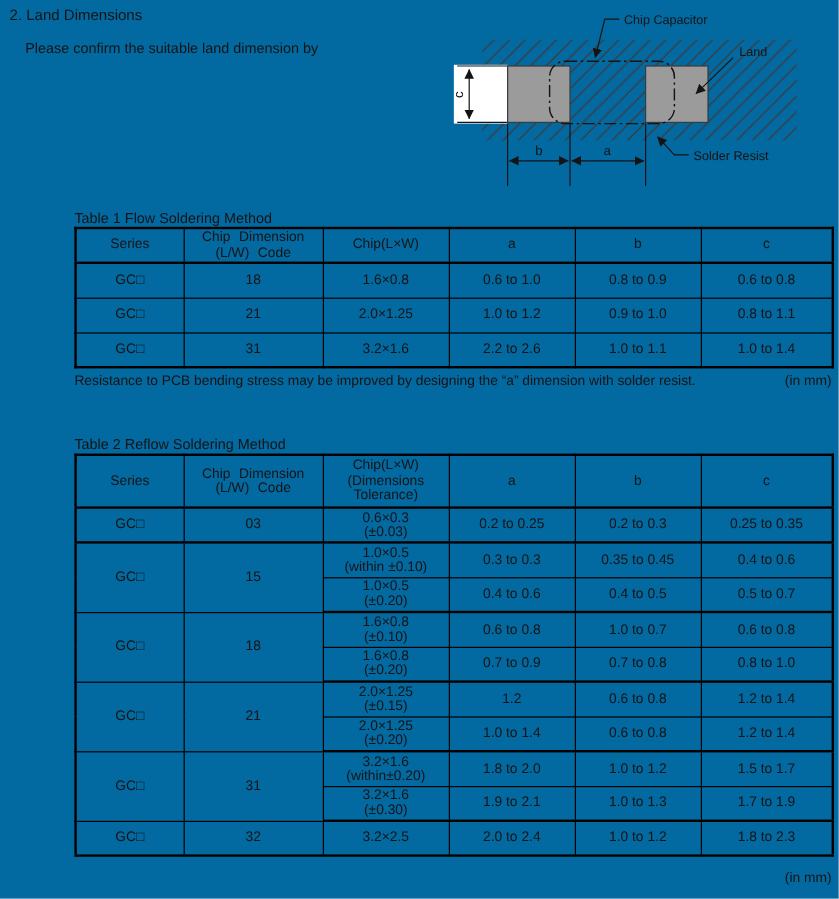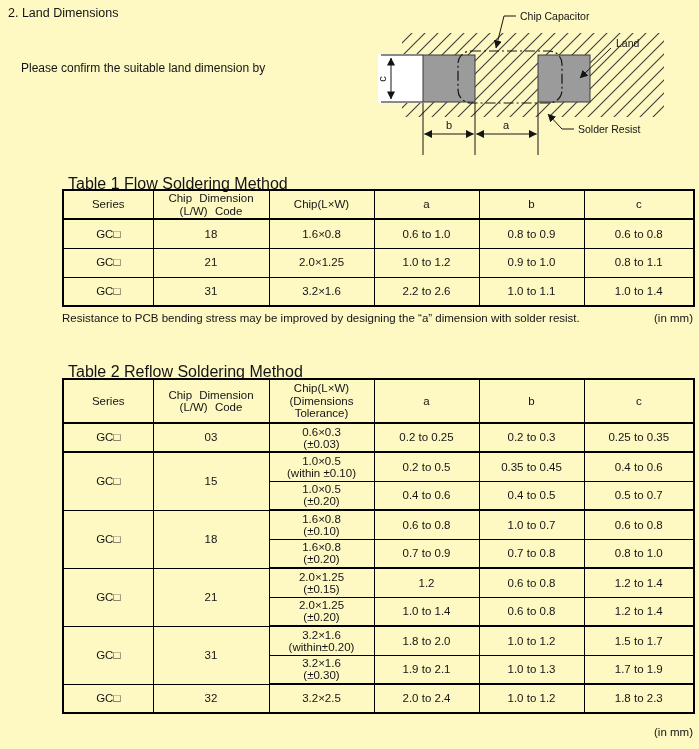--- a/index.html
+++ b/index.html
@@ -1,28 +1,28 @@
 <!DOCTYPE html>
 <html><head>
 <meta charset="utf-8">
 <style>
   * { margin:0; padding:0; box-sizing:border-box; }
   html,body { background:#ffffff; }
   body { font-family:"Liberation Sans","DejaVu Sans",sans-serif; color:#141414; }
-  #page { position:relative; width:699px; height:749px; background:#fef9c3; overflow:hidden; }
+  #page { position:relative; width:699px; height:749px; background:#0369a1; overflow:hidden; }
 
   .abs { position:absolute; }
   #section-title { left:8px; top:6px; font-size:12.5px; }
-  #intro { left:21px; top:32px; font-size:12px; line-height:17.5px;margin-top:28px; }
+  #intro { left:21px; top:32px; font-size:12px; line-height:17.5px; }
 
   #diagram { left:378px; top:2px; }
   #diagram text { font-size:10.5px; fill:#141414; }
   #diagram .dimlbl { font-size:11px; }
 
-  .tbl-title { position:absolute; left:68px; font-size:16px; }
+  .tbl-title { position:absolute; left:62px; font-size:12px; }
   #t1-title { top:175px; }
   #t2-title { top:363px; }
 
   table.t { position:absolute; left:62px; width:631px; border-collapse:collapse; table-layout:fixed;
             border:2px solid #000; font-size:11.5px; }
   #t1 { top:189px; }
   #t2 { top:378px; }
   table.t th, table.t td { border:1px solid #000; text-align:center; vertical-align:middle;
             font-weight:normal; padding:0; line-height:12.5px; }
   table.t th { border-bottom:2px solid #000; }
@@ -188,21 +188,21 @@
         <td>0.25 to 0.35</td>
       </tr>
 
       <tr>
         <td class="sp" rowspan="2">GC□</td>
         <td class="sp" rowspan="2">15</td>
         <td>
           <div class="chip2">1.0×0.5</div>
           <div class="chip2">(within ±0.10)</div>
         </td>
-        <td>0.2 to 0.5</td>
+        <td>0.3 to 0.3</td>
         <td>0.35 to 0.45</td>
         <td>0.4 to 0.6</td>
       </tr>
       <tr class="ge">
         <td>
           <div class="chip2">1.0×0.5</div>
           <div class="chip2">(±0.20)</div>
         </td>
         <td>0.4 to 0.6</td>
         <td>0.4 to 0.5</td>

